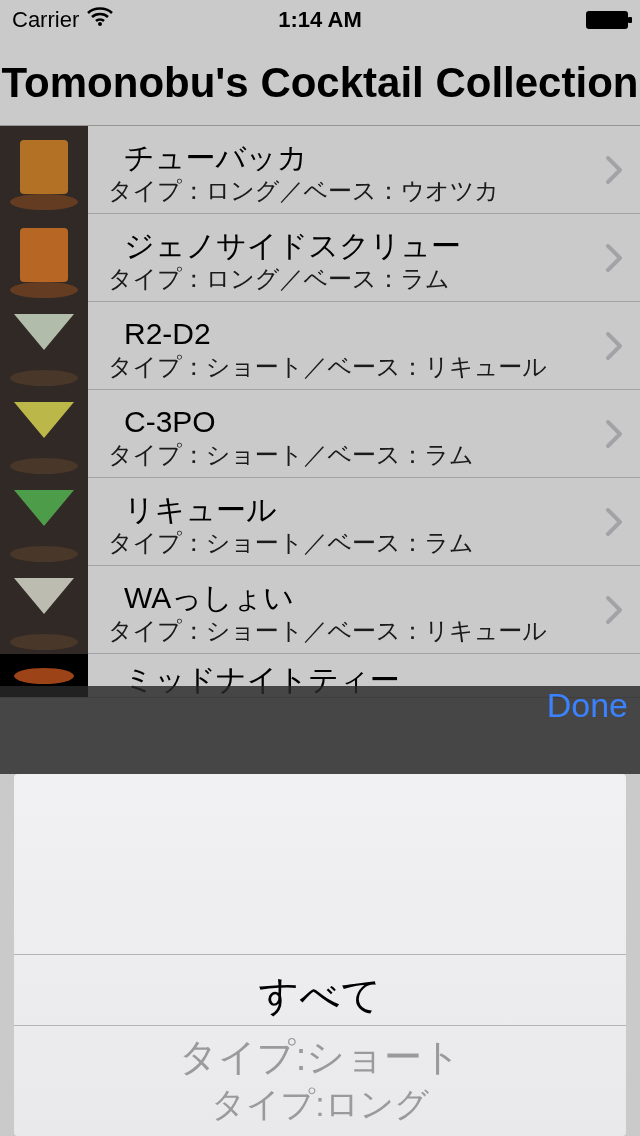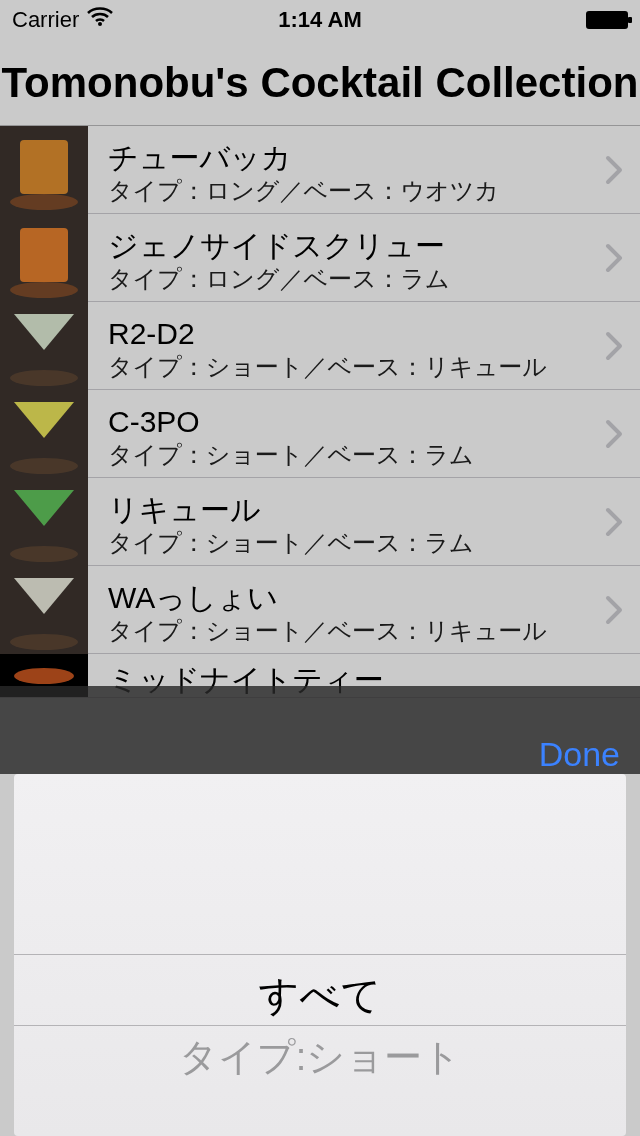--- a/index.html
+++ b/index.html
@@ -17,38 +17,38 @@
   .battery-fill { background:#000; height:100%; width:100%; }
 
   
   .nav-title { height:86px; display:flex; align-items:center; justify-content:center; font-size:42px; font-weight:700; border-bottom:1px solid #b6b6b8; }
 
   
   .list { }
   .row { display:flex; align-items:stretch; height:88px; border-bottom:1px solid #c8c7cc; }
   .row .thumb { width:88px; height:88px; flex:0 0 88px; background:#3c332e; position:relative; overflow:hidden;}
   .row .body { flex:1; padding:6px 0 0 20px; display:flex; flex-direction:column; justify-content:center; }
-  .row .title { font-size:30px; line-height:36px; }
+  .row .title { font-size:30px; line-height:36px;margin-left:16px; }
   .row .subtitle { font-size:24px; color:#222; line-height:30px; }
   .row .chev { width:52px; display:flex; align-items:center; justify-content:center; }
   .chev svg { stroke:#c7c7cc; }
   .row.partial { height:44px; overflow:hidden; }
   .row.partial .title { margin-top:2px; }
 
   
   .glass { position:absolute; left:50%; transform:translateX(-50%); }
   .tumbler { width:48px; height:54px; top:14px; border-radius:4px; }
   .martini { width:0; height:0; top:12px; border-left:30px solid transparent; border-right:30px solid transparent; }
   .coaster { position:absolute; bottom:4px; left:50%; transform:translateX(-50%); width:68px; height:16px; border-radius:50%; }
 
   
   .dim { position:absolute; left:0; top:0; right:0; bottom:0; background:rgba(0,0,0,0.18); }
 
   
-  .picker-toolbar { position:absolute; left:0; right:0; top:686px; height:88px; background:rgba(40,40,40,0.82); display:flex; align-items:flex-end; justify-content:flex-end; padding-right:20px; gap:30px;}
+  .picker-toolbar { position:absolute; left:0; right:0; top:686px; height:88px; background:rgba(40,40,40,0.82); display:flex; align-items:flex-start; justify-content:flex-end; padding-right:12px; gap:30px;}
   .picker-toolbar button { background:none; border:none; color:#3b82ff; font-size:34px; font-family:inherit; }
 
   
   .picker { position:absolute; left:14px; right:14px; top:774px; bottom:0; background:linear-gradient(#f1f0f2,#e9e8ea); border-radius:4px; display:flex; flex-direction:column; justify-content:flex-end; overflow:hidden;}
   .picker-inner { position:relative; height:100%;padding-left:16px; }
   .picker-row { position:absolute; left:0; right:0; text-align:center; font-size:40px; }
   .picker-sel-band { position:absolute; left:0; right:0; height:72px; border-top:1px solid #b4b3b6; border-bottom:1px solid #b4b3b6; }
   .picker-selected { color:#000; }
   .picker-faded { color:#9a9a9c; }
 </style>
@@ -184,16 +184,17 @@
 
   <div class="picker-toolbar">
     <button>Done</button>
   </div>
 
   <div class="picker">
     <div class="picker-inner">
       <div class="picker-sel-band" style="top:180px;"></div>
       <div class="picker-row picker-selected" style="top:194px;">すべて</div>
       <div class="picker-row picker-faded" style="top:258px; font-size:38px;">タイプ:ショート</div>
+      <div class="picker-row picker-faded" style="top:308px; font-size:34px;">タイプ:ロング</div>
     </div>
   </div>
 
 </div>
 
 </body></html>

